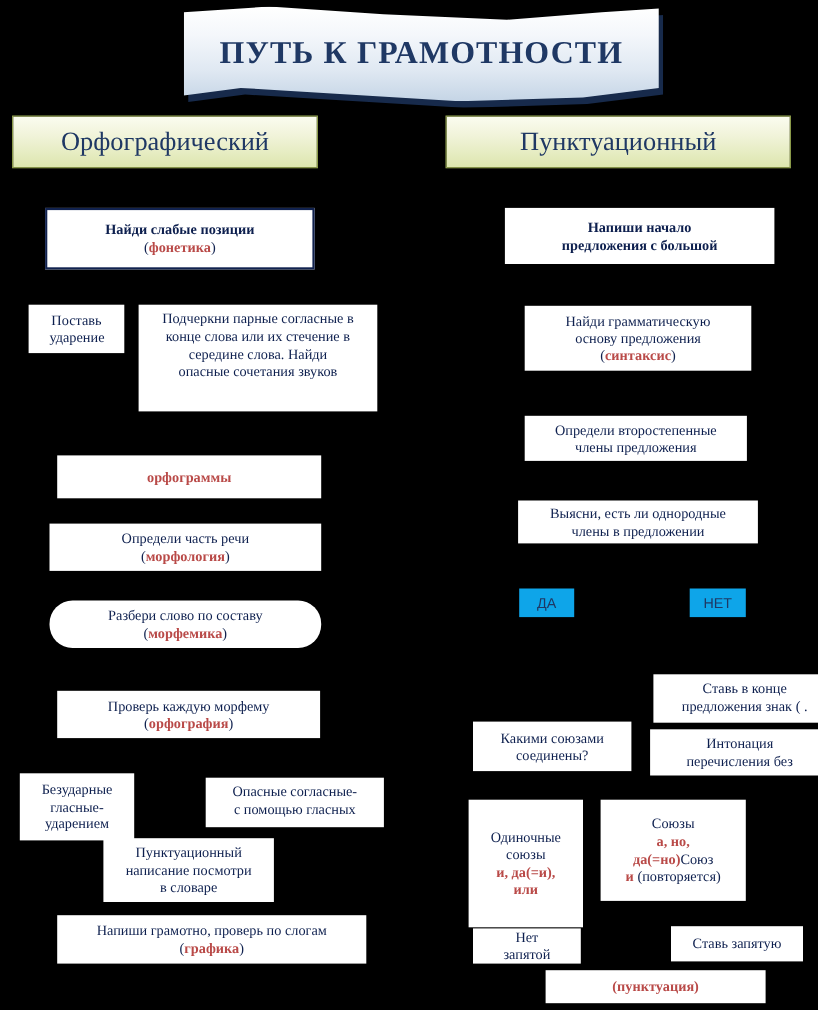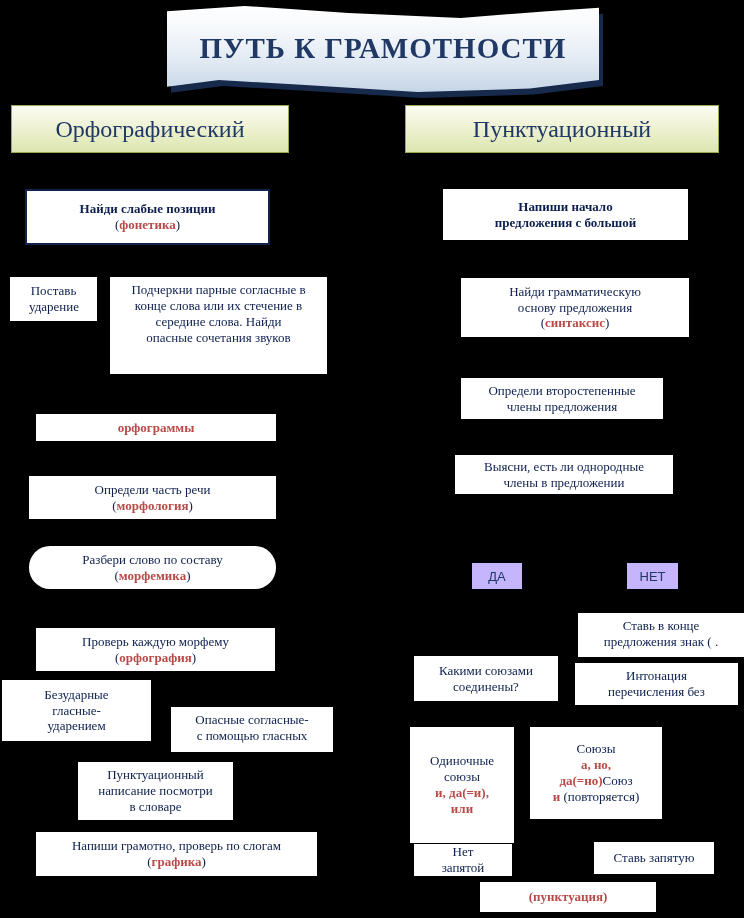--- a/index.html
+++ b/index.html
@@ -86,45 +86,45 @@
     color: #0d1f4e;
     font-family: "Liberation Serif", "DejaVu Serif", serif;
     font-size: 13px;
     line-height: 1.22;
     text-align: center;
     display: flex;
     align-items: center;
     justify-content: center;
     overflow: hidden;
     padding: 2px 19px;
+    margin-left: 16px;
   }
   .box.bordered { border: 2px solid #11224f; }
   .box .inner { width: 100%; }
   .box.bold { font-weight: bold; }
   .box.top { align-items: flex-start; padding-top: 5px; }
 
   .red {
     color: #b94a48;
     font-weight: bold;
   }
   .paren { color: #11224f; font-weight: normal; }
 
   
   .yesno {
     position: absolute;
     box-sizing: border-box;
-    background: #c4b5fd;
+    background: #0ea5e9;
     color: #1f3864;
     font-family: "Liberation Sans", "DejaVu Sans", sans-serif;
     font-size: 13px;
     font-weight: normal;
     display: flex;
     align-items: center;
     justify-content: center;
-    margin-top: 28px;
   }
 </style>
 </head>
 <body>
 
 <div id="slide">
 
   <div class="banner">
     <div class="shadow"></div>
     <div class="face"></div>
@@ -155,21 +155,21 @@
 
   <div class="box top" style="left:110px; top:277px; width:217px; height:97px;">
     <div class="inner">
       <div>Подчеркни парные согласные в</div>
       <div>конце слова или их стечение в</div>
       <div>середине слова. Найди</div>
       <div>опасные сочетания звуков</div>
     </div>
   </div>
 
-  <div class="box" style="left:36px; top:414px; width:240px; height:27px;justify-content:flex-end;">
+  <div class="box" style="left:36px; top:414px; width:240px; height:39px;justify-content:flex-end;">
     <div class="inner">
       <div class="red">орфограммы</div>
     </div>
   </div>
 
   <div class="box" style="left:29px; top:476px; width:247px; height:43px;">
     <div class="inner">
       <div>Определи часть речи</div>
       <div><span class="paren">(</span><span class="red">морфология</span><span class="paren">)</span></div>
     </div>
@@ -182,21 +182,21 @@
     </div>
   </div>
 
   <div class="box" style="left:36px; top:628px; width:239px; height:43px;">
     <div class="inner">
       <div>Проверь каждую  морфему</div>
       <div><span class="paren">(</span><span class="red">орфография</span><span class="paren">)</span></div>
     </div>
   </div>
 
-  <div class="box" style="left:2px; top:680px; width:149px; height:61px;">
+  <div class="box" style="left:2px; top:703px; width:104px; height:61px;">
     <div class="inner">
       <div>Безударные</div>
       <div>гласные-</div>
       <div>ударением</div>
     </div>
   </div>
 
   <div class="box top" style="left:171px; top:707px; width:162px; height:45px;">
     <div class="inner">
       <div>Опасные согласные-</div>
@@ -219,21 +219,21 @@
     </div>
   </div>
 
   <div class="box" style="left:36px; top:832px; width:281px; height:44px;">
     <div class="inner">
       <div>Напиши грамотно, проверь по слогам</div>
       <div><span class="paren">(</span><span class="red">графика</span><span class="paren">)</span></div>
     </div>
   </div>
 
-  <div class="box" style="left:461px; top:278px; width:228px; height:59px;">
+  <div class="box" style="left:461px; top:278px; width:206px; height:59px;">
     <div class="inner">
       <div>Найди грамматическую</div>
       <div>основу предложения</div>
       <div><span class="paren">(</span><span class="red">синтаксис</span><span class="paren">)</span></div>
     </div>
   </div>
 
   <div class="box" style="left:461px; top:378px; width:202px; height:41px;">
     <div class="inner">
       <div>Определи второстепенные</div>
@@ -300,19 +300,19 @@
       <div>Нет запятой</div>
     </div>
   </div>
 
   <div class="box" style="left:594px; top:842px; width:120px; height:32px;">
     <div class="inner">
       <div>Ставь запятую</div>
     </div>
   </div>
 
-  <div class="box" style="left:480px; top:882px; width:176px; height:30px;">
+  <div class="box" style="left:480px; top:882px; width:200px; height:30px;">
     <div class="inner">
       <div class="red">(пунктуация)</div>
     </div>
   </div>
 
 </div>
 
 </body></html>

